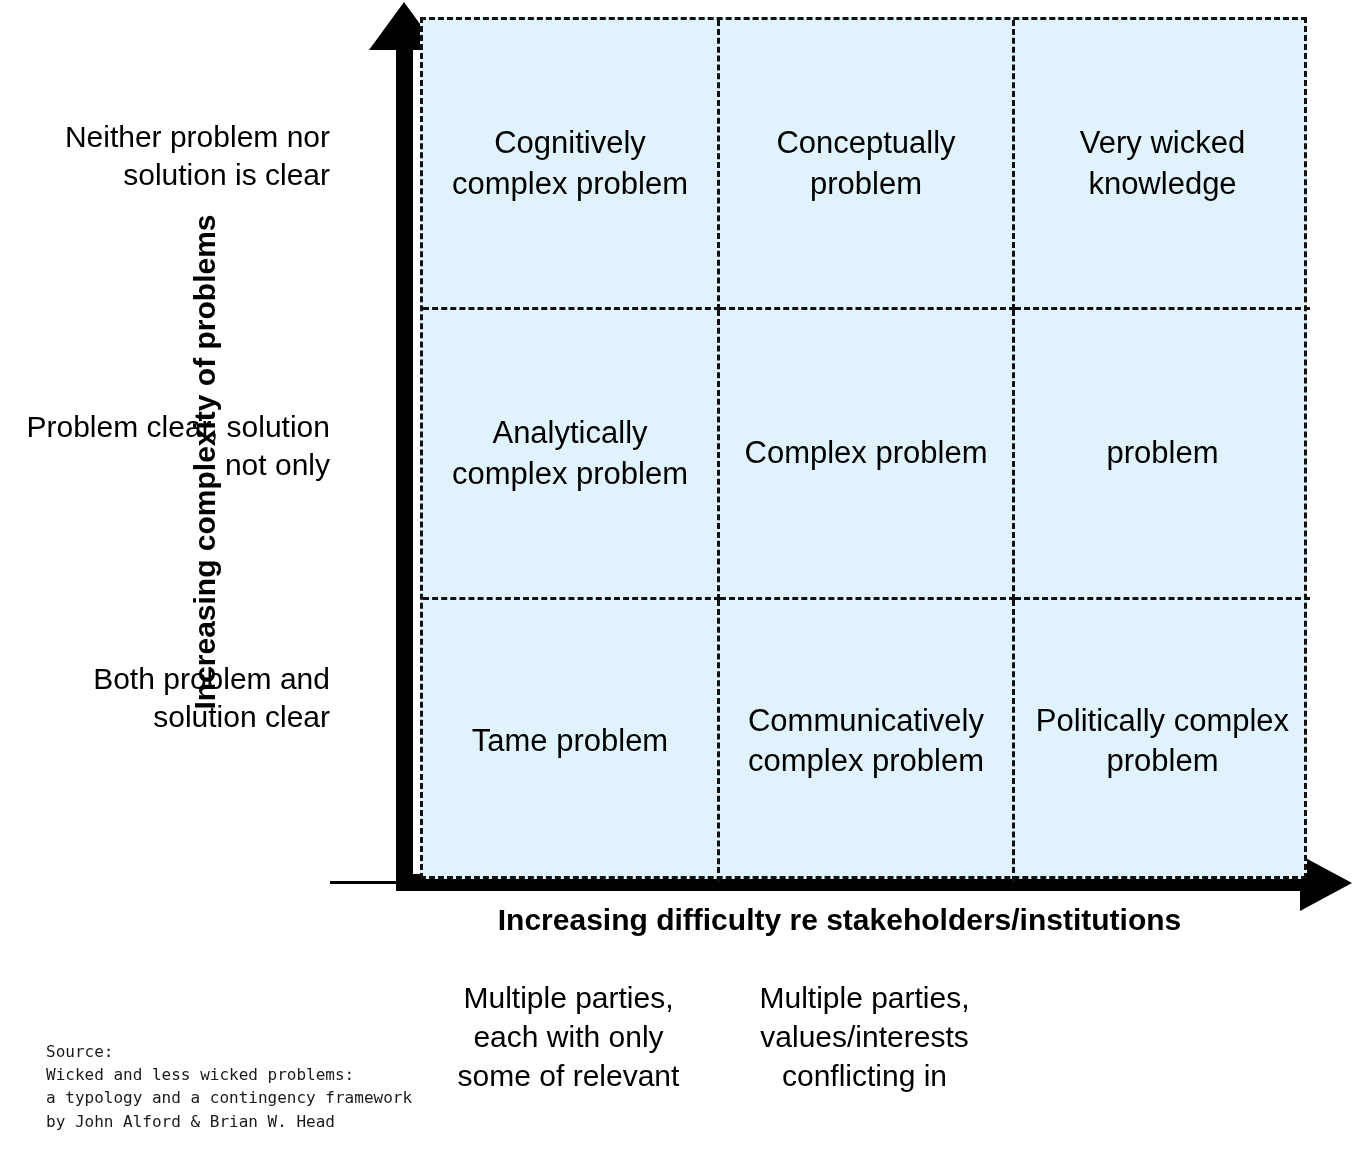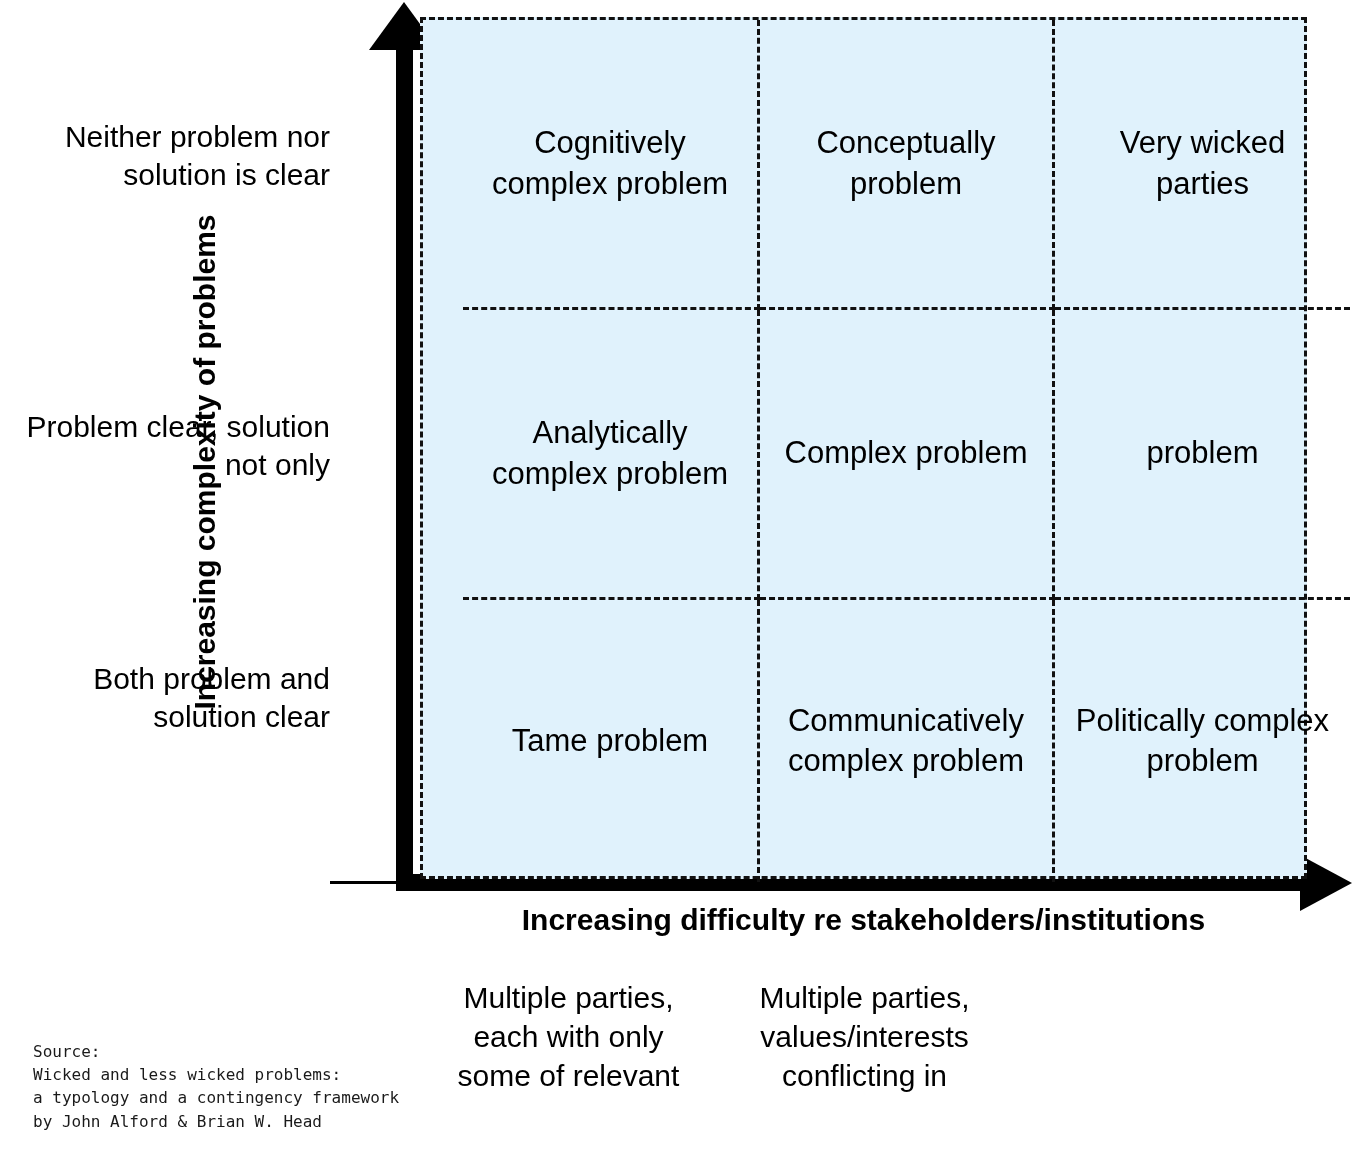--- a/index.html
+++ b/index.html
@@ -22,21 +22,20 @@
     left: 420px;
     top: 17px;
     width: 887px;
     height: 862px;
     background: #e0f2fc;
     border: 3px dashed #111111;
     box-sizing: border-box;
     display: grid;
     grid-template-columns: 297px 295px 295px;
     grid-template-rows: 290px 290px 282px;
-    padding-left: 40px;
   }
   .cell {
     display: flex;
     align-items: center;
     justify-content: center;
     text-align: center;
     font-size: 31px;
     line-height: 1.30;
     padding: 0 10px;
     box-sizing: border-box;
@@ -99,21 +98,21 @@
     width: 620px;
     text-align: center;
     font-size: 30px;
     font-weight: bold;
     transform: rotate(-90deg);
     transform-origin: center center;
     white-space: nowrap;
   }
   #x-axis-title {
     position: absolute;
-    left: 420px;
+    left: 396px;
     top: 903px;
     width: 887px;
     text-align: center;
     font-size: 30px;
     font-weight: bold;
     white-space: nowrap;
   }
 
   
   .row-label {
@@ -142,21 +141,21 @@
     text-align: center;
     font-size: 30px;
     line-height: 1.30;
     padding: 0 12px;
     box-sizing: border-box;
   }
 
   
   #source-note {
     position: absolute;
-    left: 33px;
+    left: 46px;
     top: 1040px;
     width: 430px;
     font-family: "DejaVu Sans Mono", "Liberation Mono", monospace;
     font-size: 16px;
     line-height: 1.45;
     color: #1a1a1a;
     white-space: pre-line;
   }
 </style>
 </head>
@@ -195,21 +194,21 @@
   </div>
   <div class="cell bdr-r bdr-b">
     <div>
       <span>Conceptually</span>
       <span>problem</span>
     </div>
   </div>
   <div class="cell bdr-b">
     <div>
       <span>Very wicked</span>
-      <span>parties</span>
+      <span>knowledge</span>
       <span></span>
     </div>
   </div>
 
   <div class="cell bdr-r bdr-b">
     <div>
       <span>Analytically</span>
       <span>complex problem</span>
       <span></span>
     </div>

